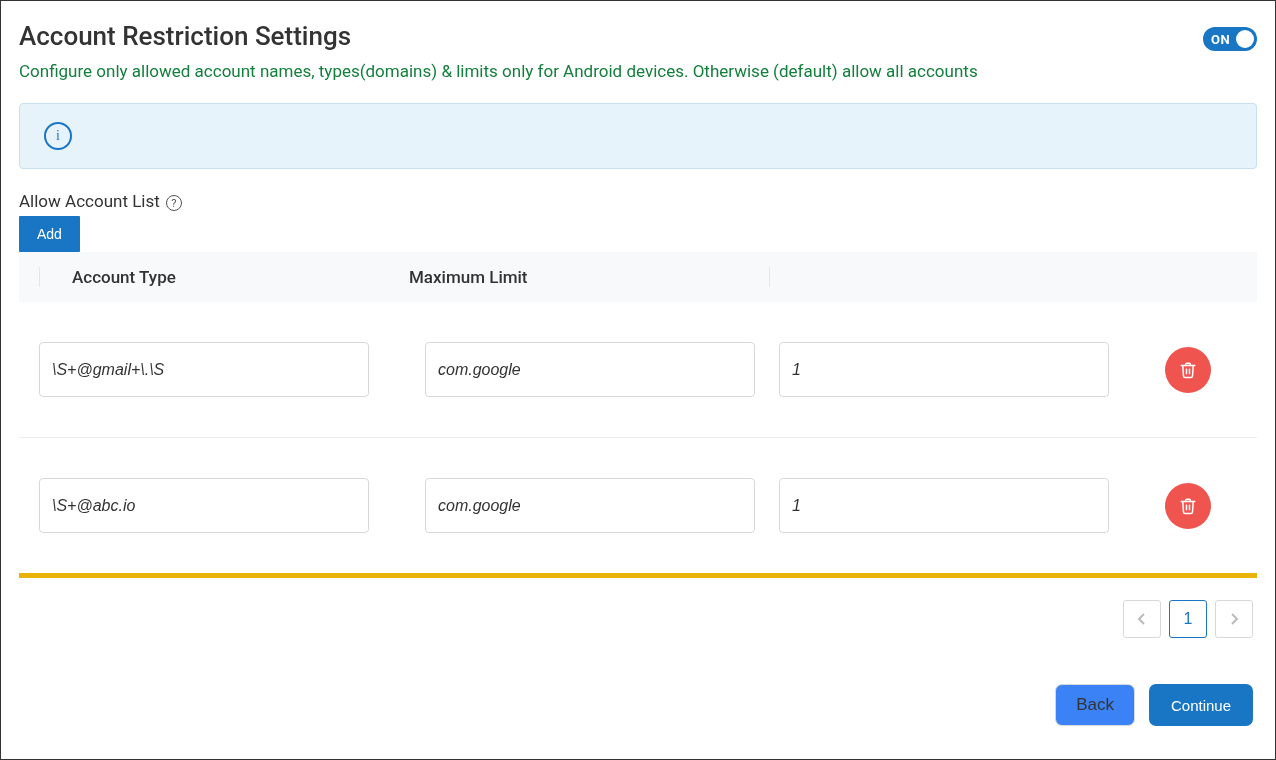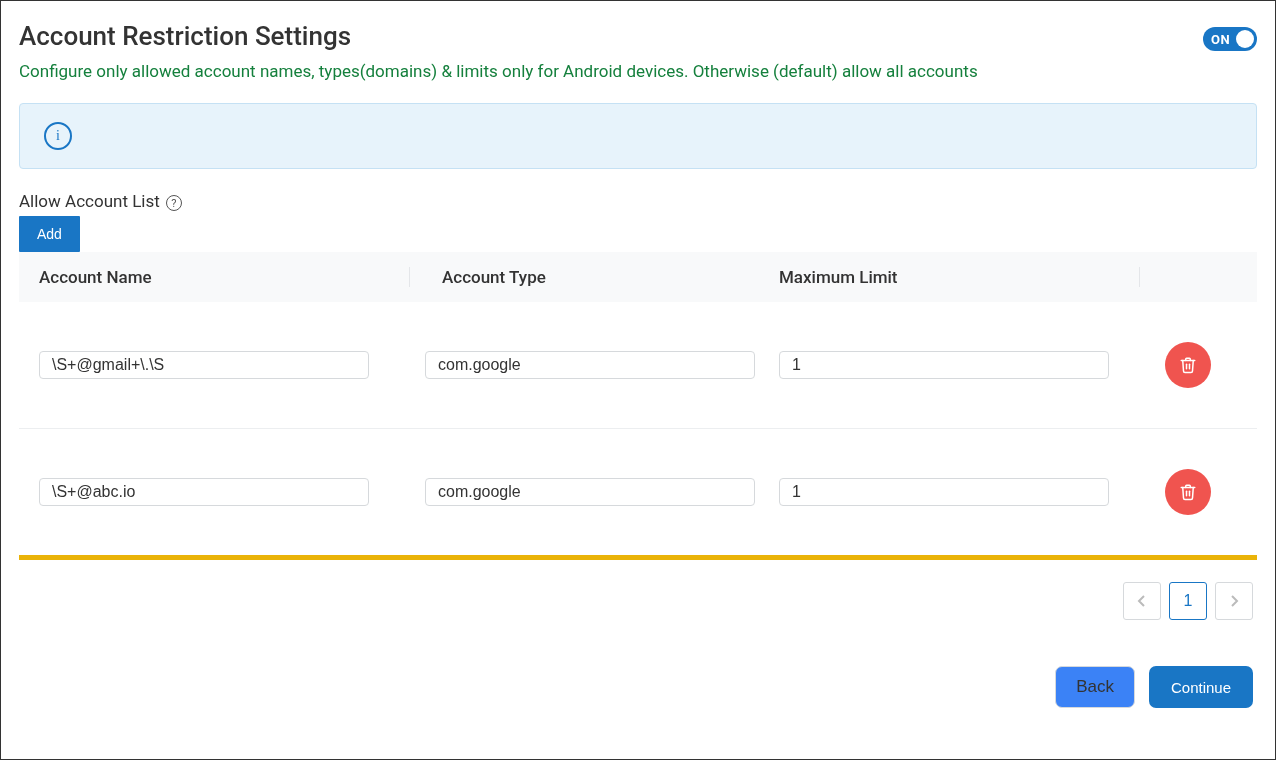--- a/index.html
+++ b/index.html
@@ -135,27 +135,28 @@
   .table-header .col-type { border-left: 1px solid #e4e6e9; padding-left: 32px; }
   .table-row {
     display: flex;
     align-items: center;
     padding: 40px 20px;
     border-bottom: 1px solid #eceef0;
   }
   .table-row:last-of-type { border-bottom: 5px solid #eab308; }
   .field-input {
     width: 330px;
-    height: 28px;
+    height: 55px;
     border: 1px solid #d6d9dc;
     border-radius: 4px;
     padding: 0 12px;
     font-size: 16px;
     color: #333;
     outline: none;
+    font-style: italic;
   }
   .cell { display:flex; }
   .cell-name { width:370px; }
   .cell-type { width:370px; padding-left:16px; }
   .cell-limit { width:360px; }
   .cell-action { flex:1; display:flex; justify-content:center; }
   .delete-btn {
     width: 46px;
     height: 46px;
     background: #f0544f;
@@ -238,21 +239,20 @@
 
   <div class="section-label">
     <span>Allow Account List</span>
     <span class="help-icon">?</span>
   </div>
 
   <button class="add-btn">Add</button>
 
   <div class="table-area">
     <div class="table-header">
-      <div class="col-name">Account Name</div>
       <div class="col-type">Account Type</div>
       <div class="col-limit">Maximum Limit</div>
       <div class="col-action"></div>
     </div>
 
     <div class="table-row">
       <div class="cell cell-name">
           <input class="field-input" value="\S+@gmail+\.\S" style="">
         </div>
       <div class="cell cell-type">

